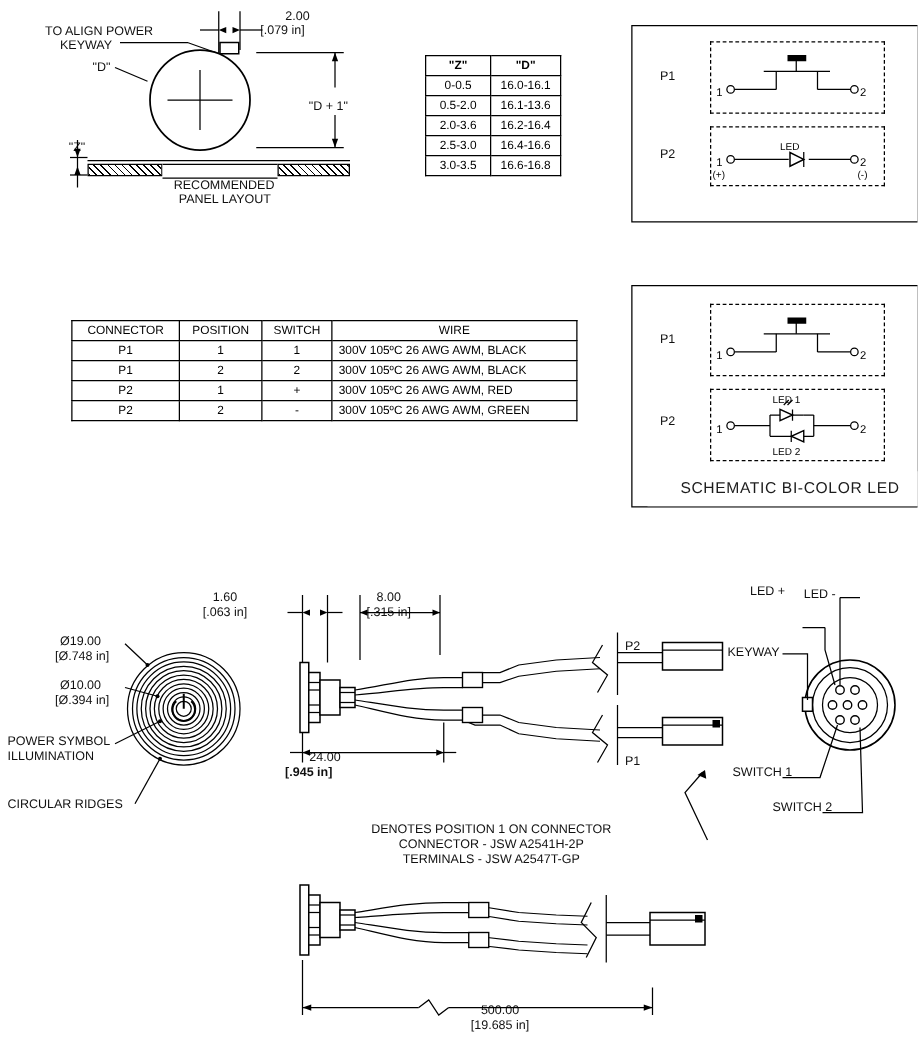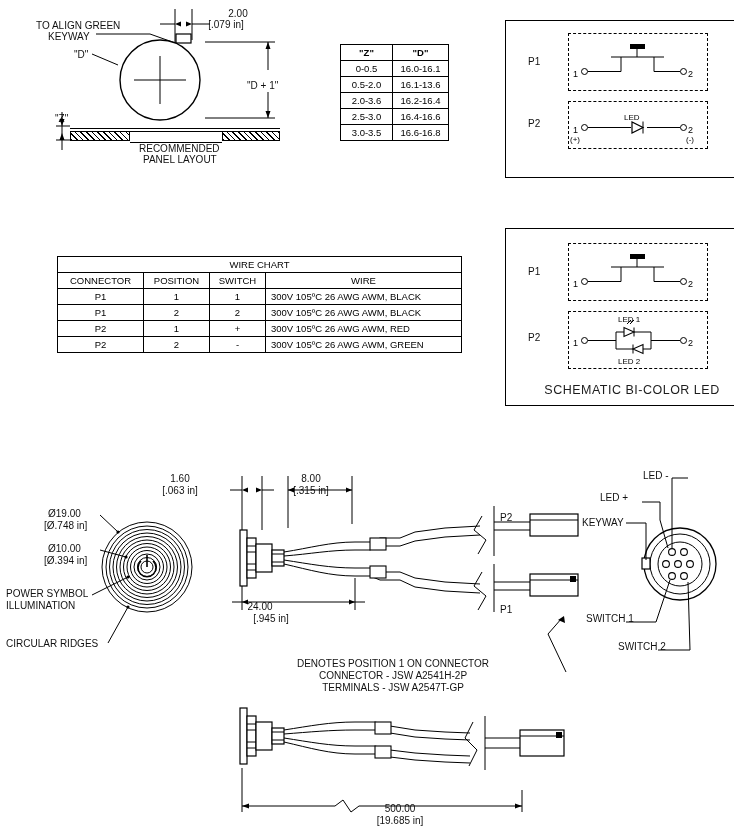--- a/index.html
+++ b/index.html
@@ -96,21 +96,21 @@
     box-sizing: border-box;
   }
 
   svg { display: block; overflow: visible; }
 
   .leader { stroke: #000; stroke-width: 1; fill: none; }
 </style>
 </head>
 <body>
 
-<div class="abs txt" style="left:36px; top:20px;">TO ALIGN GREEN</div>
+<div class="abs txt" style="left:36px; top:20px;">TO ALIGN POWER</div>
 <div class="abs txt" style="left:48px; top:31px;">KEYWAY</div>
 
 <div class="abs txt center" style="left:208px; top:8px; width:60px;">2.00</div>
 <div class="abs txt center" style="left:196px; top:19px; width:60px;">[.079 in]</div>
 
 <div class="abs txt" style="left:74px; top:49px;">"D"</div>
 <div class="abs txt" style="left:247px; top:80px;">"D + 1"</div>
 <div class="abs txt" style="left:55px; top:113px;">"Z"</div>
 <div class="abs txt" style="left:139px; top:143px;">RECOMMENDED</div>
 <div class="abs txt" style="left:143px; top:154px;">PANEL LAYOUT</div>
@@ -287,23 +287,20 @@
 </div>
 
 <table class="grid abs" id="wire-chart">
   <colgroup>
     <col style="width:86px">
       <col style="width:66px">
       <col style="width:56px">
       <col style="width:196px">
   </colgroup>
   <tbody>
-    <tr>
-      <td colspan="4" class="title">WIRE CHART</td>
-    </tr>
     <tr>
       <td>CONNECTOR</td>
       <td>POSITION</td>
       <td>SWITCH</td>
       <td>WIRE</td>
     </tr>
     <tr>
       <td>P1</td>
       <td>1</td>
       <td>1</td>
@@ -369,21 +366,21 @@
   <circle cx="126" cy="62" r="1.6" fill="#000"></circle>
   <circle cx="128" cy="82" r="1.6" fill="#000"></circle>
   <circle cx="128" cy="112" r="1.6" fill="#000"></circle>
 </svg>
 
 <div class="abs txt center" style="left:150px; top:473px; width:60px;">1.60</div>
 <div class="abs txt center" style="left:150px; top:485px; width:60px;">[.063 in]</div>
 <div class="abs txt center" style="left:276px; top:473px; width:70px;">8.00</div>
 <div class="abs txt center" style="left:276px; top:485px; width:70px;">[.315 in]</div>
 <div class="abs txt center" style="left:225px; top:601px; width:70px;">24.00</div>
-<div class="abs txt center" style="left:236px; top:613px; width:70px;">[.945 in]</div>
+<div class="abs txt center" style="left:212px; top:613px; width:70px;font-weight:bold;">[.945 in]</div>
 <div class="abs txt" style="left:500px; top:512px;">P2</div>
 <div class="abs txt" style="left:500px; top:604px;">P1</div>
 
 <svg class="abs" style="left:230px; top:460px; width:370px; height:175px;">
 
   <line class="leader" x1="12" y1="16" x2="12" y2="70"></line>
   <line class="leader" x1="32" y1="16" x2="32" y2="70"></line>
   <line class="leader" x1="58" y1="16" x2="58" y2="68"></line>
   <line class="leader" x1="122" y1="16" x2="122" y2="64"></line>
   <line class="leader" x1="0" y1="30" x2="12" y2="30"></line>
@@ -434,21 +431,21 @@
   <line class="leader" x1="12" y1="126" x2="12" y2="150"></line>
   <line class="leader" x1="125" y1="118" x2="125" y2="150"></line>
   <line class="leader" x1="2" y1="142" x2="12" y2="142"></line>
   <line class="leader" x1="125" y1="142" x2="135" y2="142"></line>
   <line class="leader" x1="12" y1="142" x2="125" y2="142"></line>
   <path d="M12 142 l6 -2.5 v5 z" fill="#000"></path>
   <path d="M125 142 l-6 -2.5 v5 z" fill="#000"></path>
 </svg>
 
 <div class="abs txt" style="left:643px; top:470px;">LED -</div>
-<div class="abs txt" style="left:600px; top:492px;">LED +</div>
+<div class="abs txt" style="left:600px; top:468px;">LED +</div>
 <div class="abs txt" style="left:582px; top:517px;">KEYWAY</div>
 <div class="abs txt" style="left:586px; top:613px;">SWITCH 1</div>
 <div class="abs txt" style="left:618px; top:641px;">SWITCH 2</div>
 
 <svg class="abs" style="left:570px; top:460px; width:164px; height:200px;">
 
   <circle cx="110" cy="104" r="36" fill="#fff" stroke="#000" stroke-width="1.3"></circle>
   <circle cx="110" cy="104" r="30" fill="#fff" stroke="#000" stroke-width="1"></circle>
   <circle cx="110" cy="104" r="22" fill="#fff" stroke="#000" stroke-width="1"></circle>
 

